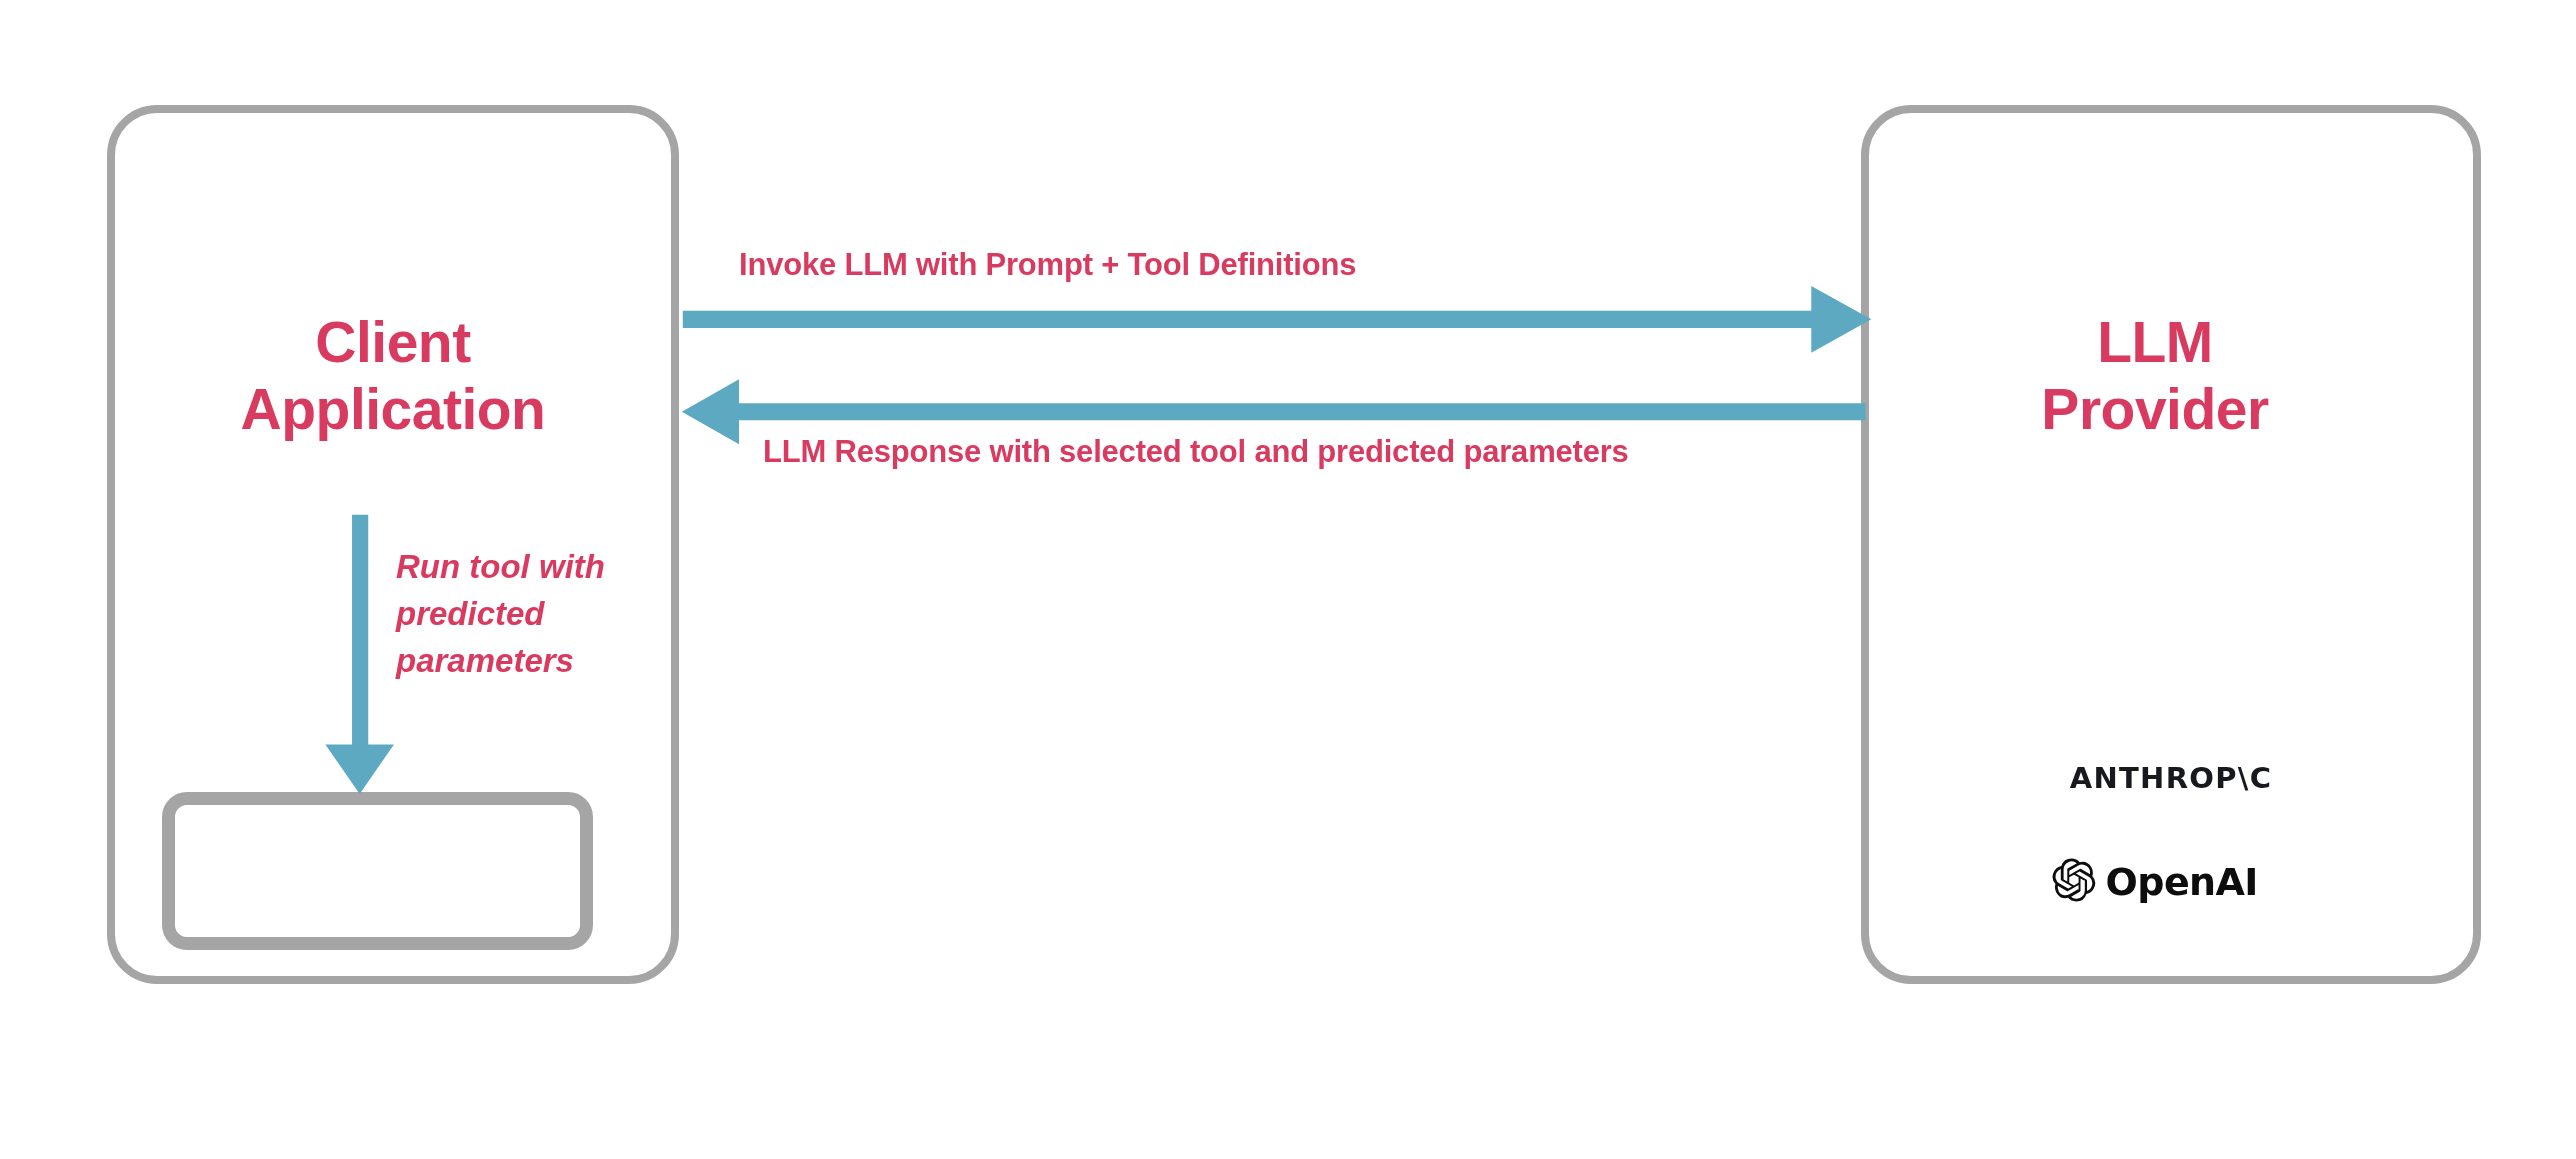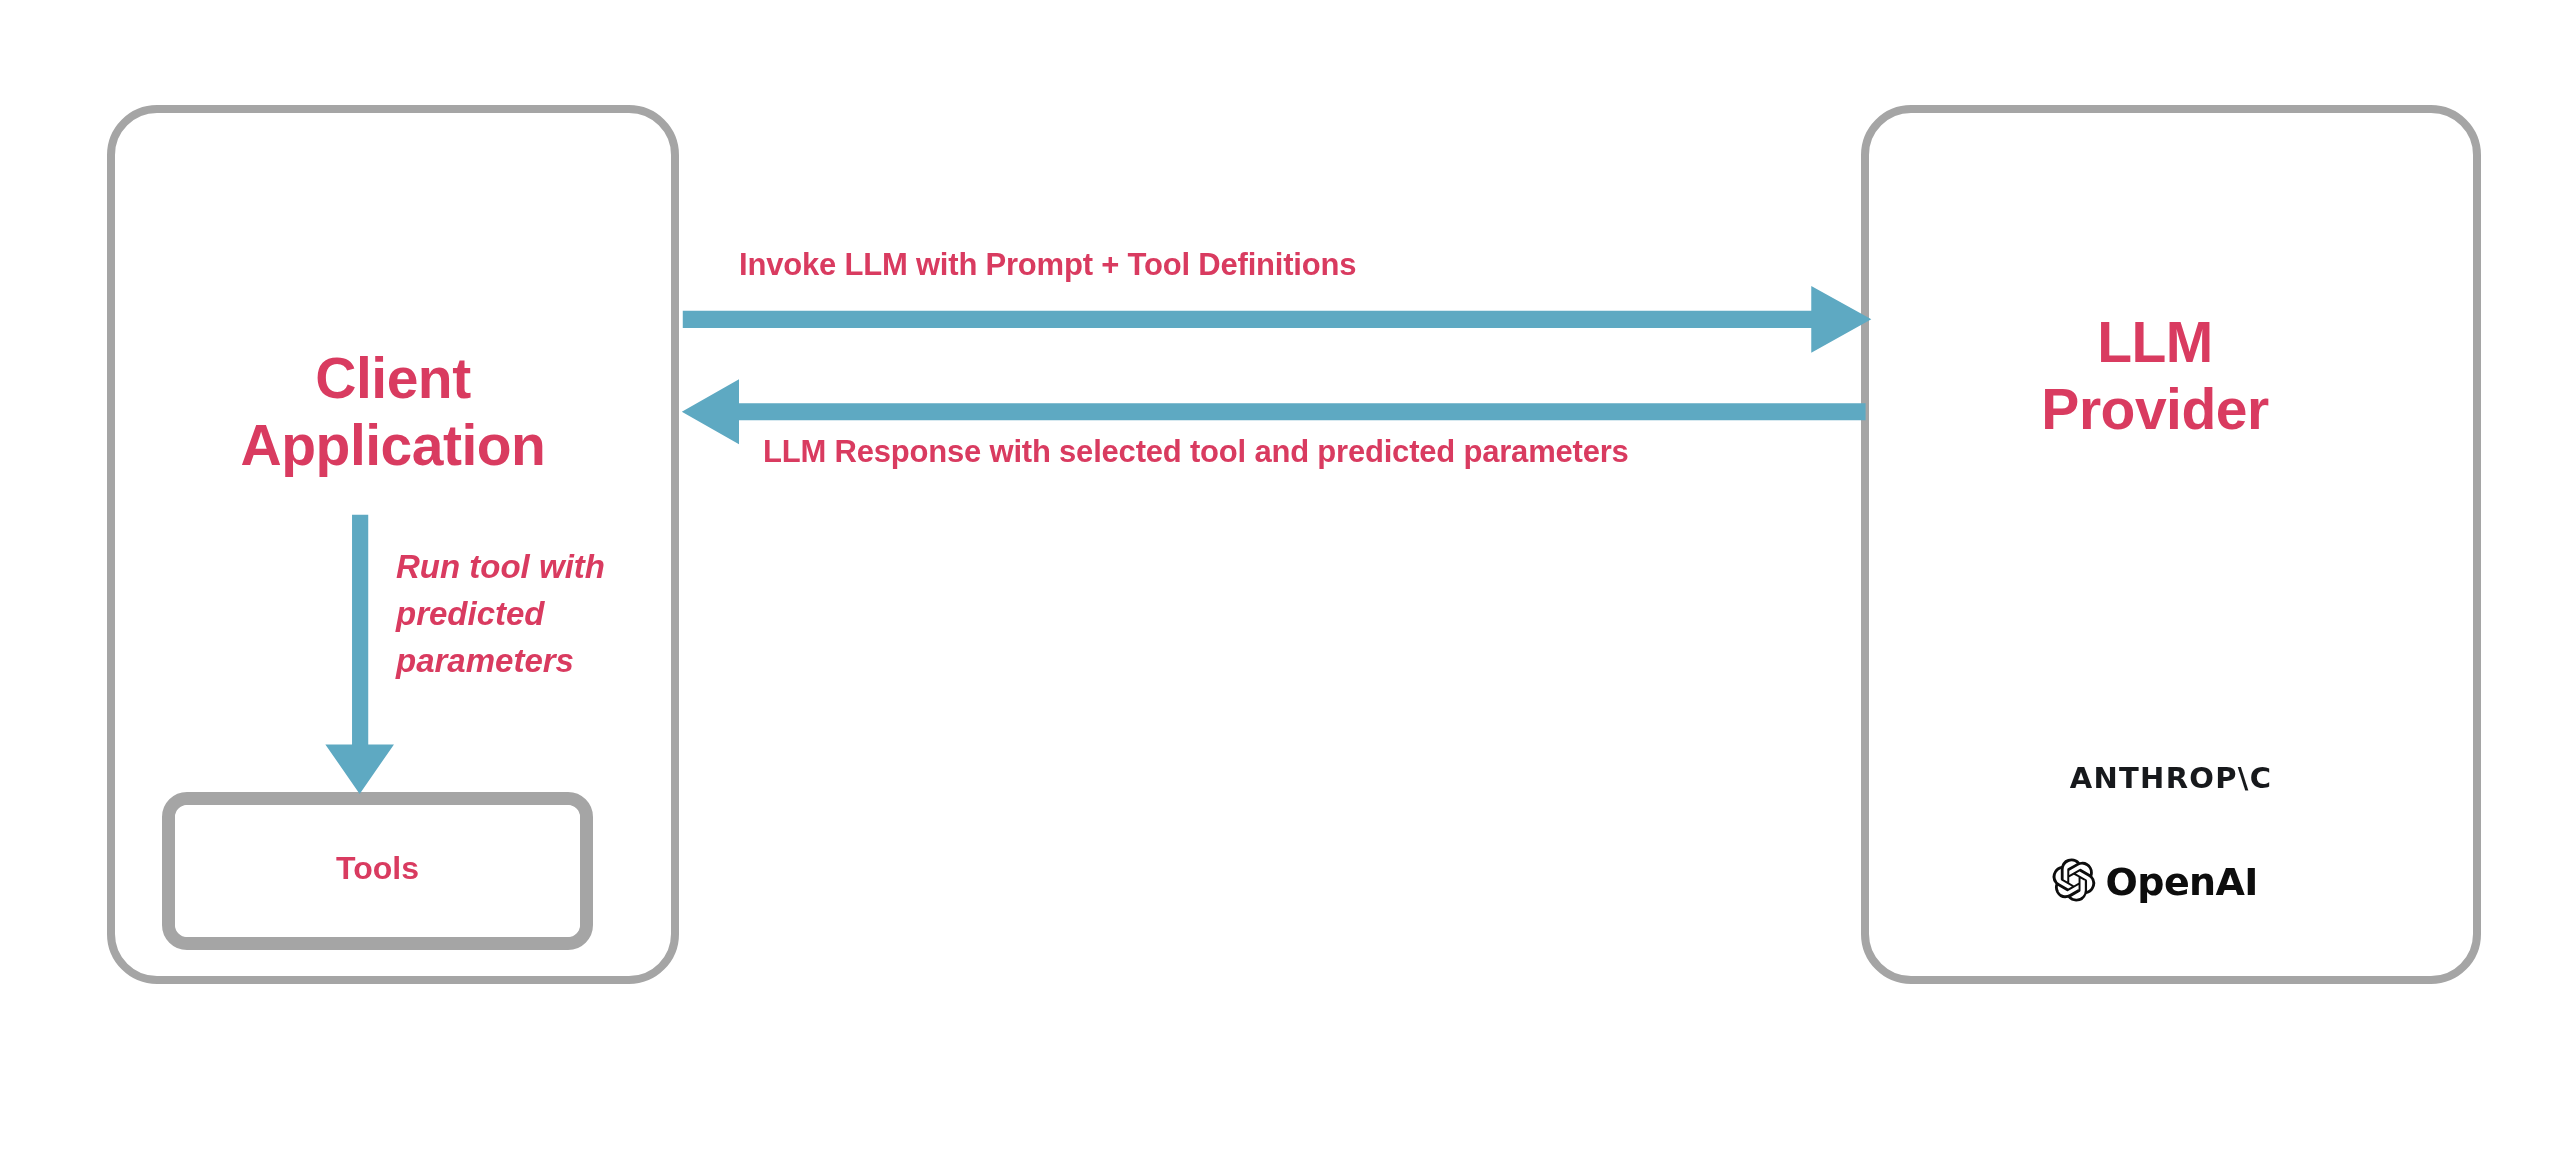--- a/index.html
+++ b/index.html
@@ -74,21 +74,20 @@
     line-height: 1.18;
     letter-spacing: -0.5px;
     white-space: pre-line;
   }
 
   #client-title {
     left: 107px;
     top: 309px;
     width: 572px;
     font-size: 57px;
-    margin-top: 36px;
   }
 
   #llm-title {
     left: 1861px;
     top: 309px;
     width: 588px;
     font-size: 57px;
   }
 
   #tools-title {
@@ -177,21 +176,20 @@
 </head>
 <body>
 
 <div id="canvas">
 
   <div class="node-box" id="client-box"></div>
   <div class="node-title" id="client-title">Client
 Application</div>
 
   <div id="tools-box"></div>
-  <div id="tools-title">Tools</div>
 
   <div class="node-box" id="llm-box"></div>
   <div class="node-title" id="llm-title">LLM
 Provider</div>
 
   <div id="anthropic-logo">ANTHROP\C</div>
 
   <div id="openai-logo">
     <span>
       <svg width="44" height="44" viewBox="0 0 41 41" aria-hidden="true">

